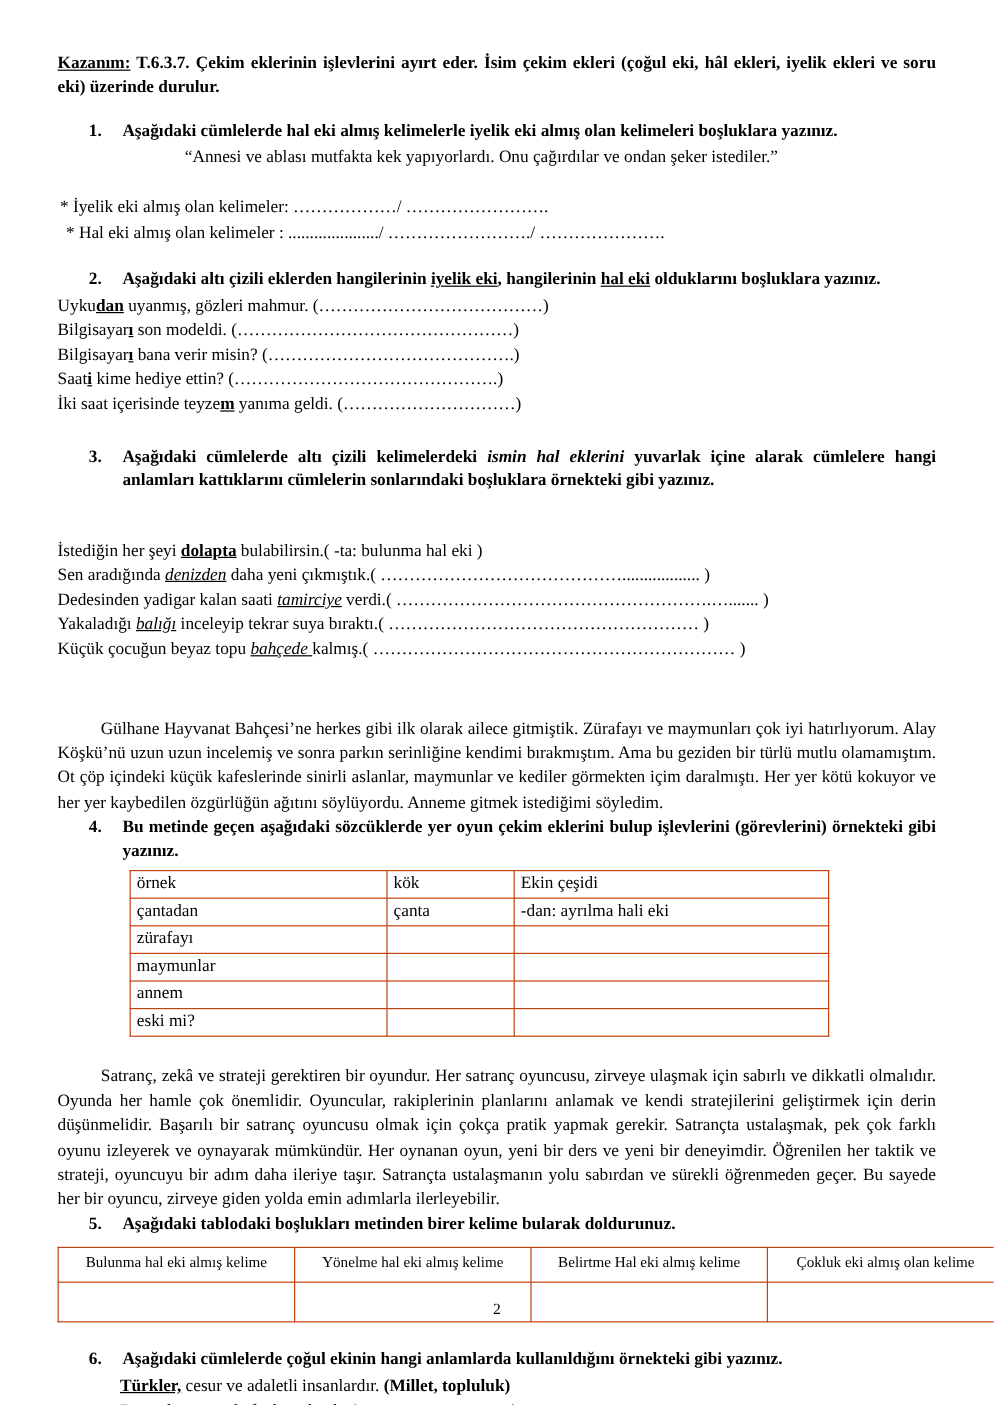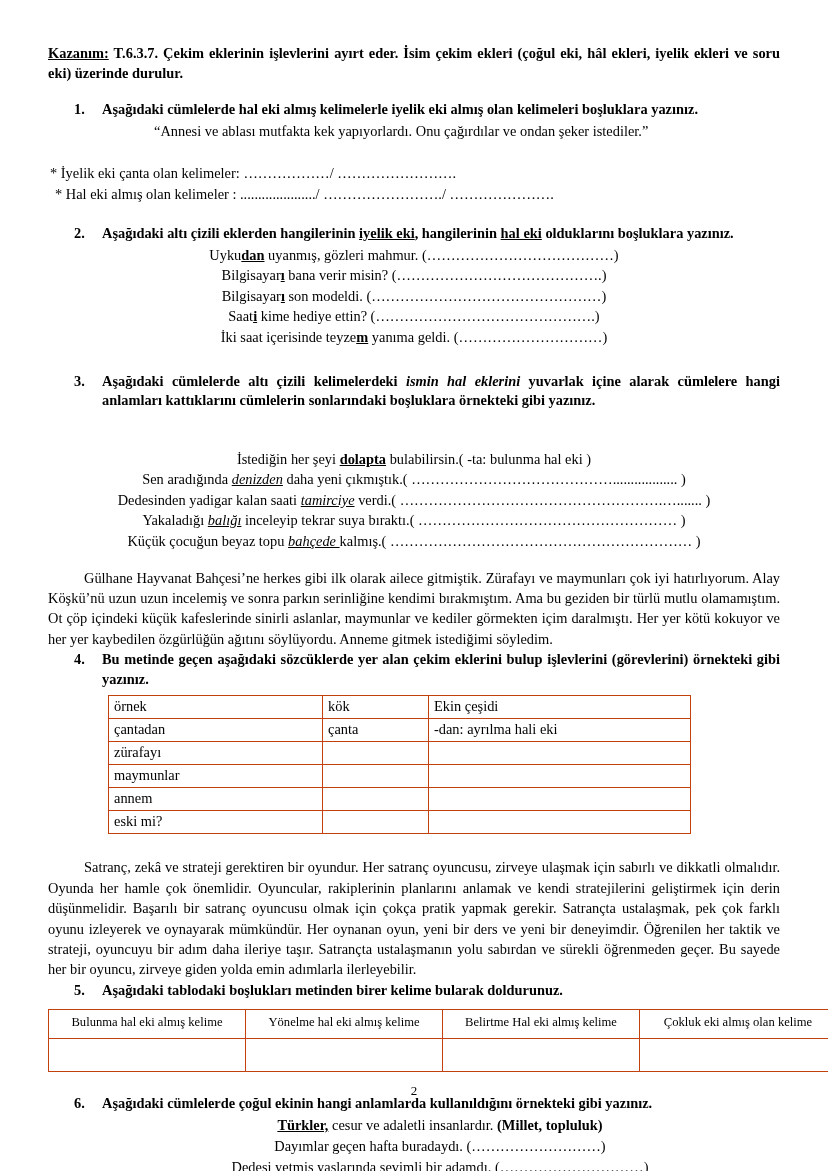--- a/index.html
+++ b/index.html
@@ -77,37 +77,36 @@
   .q3head { margin: 24px 0 0 0; padding-left: 26px; }
   .q4head { margin: 1px 0 0 0; padding-left: 26px; }
   .q5head { margin: 1px 0 0 0; padding-left: 26px; }
   .q6head { margin: 0 0 0 0; padding-left: 26px; }
 
   .sent {
     font-size: 14.4px;
     line-height: 1.43;
     margin: 0;
     white-space: nowrap;
-    text-align: center;
   }
   .sent .bu { font-weight: bold; text-decoration: underline; }
   .sent .iu { font-style: italic; text-decoration: underline; }
   .sent .b  { font-weight: bold; }
 
   .q2list { margin-top: 1px; }
   .q3list { margin-top: 38px; }
 
   .para {
     font-size: 14.4px;
     line-height: 1.42;
     text-align: justify;
     text-indent: 36px;
     margin: 0;
   }
-  .para-gulhane { margin-top: 16px; }
+  .para-gulhane { margin-top: 46px; }
   .para-satranc { margin-top: 23px; }
 
   
   table {
     border-collapse: collapse;
     font-size: 14.4px;
     table-layout: fixed;
   }
   table td {
     border: 1px solid #c2410c;
@@ -150,53 +149,53 @@
 <div class="page">
   <div class="content">
 
     <p class="kazanim"><span class="u">Kazanım:</span><span> T.6.3.7. Çekim eklerinin işlevlerini ayırt eder. İsim çekim ekleri (çoğul eki, hâl ekleri, iyelik ekleri ve soru eki) üzerinde durulur.</span></p>
 
     <div class="qhead q1head">
       <span class="num">1.</span>
       <span class="qtext">Aşağıdaki cümlelerde hal eki almış kelimelerle iyelik eki almış olan kelimeleri boşluklara yazınız.</span>
     </div>
     <p class="quote">“Annesi ve ablası mutfakta kek yapıyorlardı. Onu çağırdılar ve ondan şeker istediler.”</p>
-    <p class="fill-line indent1">* İyelik eki çanta olan kelimeler: ………………/ …………………….</p>
+    <p class="fill-line indent1">* İyelik eki almış olan kelimeler: ………………/ …………………….</p>
     <p class="fill-line indent2"> * Hal eki almış olan kelimeler : ...................../ ……………………./ ………………….</p>
 
     <div class="qhead q2head">
       <span class="num">2.</span>
       <span class="qtext">
         <span>Aşağıdaki altı çizili eklerden hangilerinin </span><span class="u">iyelik eki</span><span>, hangilerinin </span><span class="u">hal eki</span><span> olduklarını boşluklara yazınız.</span>
       </span>
     </div>
     <div class="q2list">
       <p class="sent"><span>Uyku</span><span class="bu">dan</span><span> uyanmış, gözleri mahmur. (…………………………………)</span></p>
+      <p class="sent"><span>Bilgisayar</span><span class="bu">ı</span><span> son modeldi. (…………………………………………)</span></p>
       <p class="sent"><span>Bilgisayar</span><span class="bu">ı</span><span> bana verir misin? (…………………………………….)</span></p>
-      <p class="sent"><span>Bilgisayar</span><span class="bu">ı</span><span> son modeldi. (…………………………………………)</span></p>
       <p class="sent"><span>Saat</span><span class="bu">i</span><span> kime hediye ettin? (……………………………………….)</span></p>
       <p class="sent"><span>İki saat içerisinde teyze</span><span class="bu">m</span><span> yanıma geldi. (…………………………)</span></p>
     </div>
 
     <div class="qhead q3head">
       <span class="num">3.</span>
       <span class="qtext"><span>Aşağıdaki cümlelerde altı çizili kelimelerdeki </span><span class="i">ismin hal eklerini</span><span> yuvarlak içine alarak cümlelere hangi anlamları kattıklarını cümlelerin sonlarındaki boşluklara örnekteki gibi yazınız.</span></span>
     </div>
     <div class="q3list">
       <p class="sent"><span>İstediğin her şeyi </span><span class="bu">dolapta</span><span> bulabilirsin.( -ta: bulunma hal eki )</span></p>
       <p class="sent"><span>Sen aradığında </span><span class="iu">denizden</span><span> daha yeni çıkmıştık.( …………………………………….................. )</span></p>
       <p class="sent"><span>Dedesinden yadigar kalan saati </span><span class="iu">tamirciye</span><span> verdi.( ……………………………………………….…....... )</span></p>
       <p class="sent"><span>Yakaladığı </span><span class="iu">balığı</span><span> inceleyip tekrar suya bıraktı.( ……………………………………………… )</span></p>
       <p class="sent"><span>Küçük çocuğun beyaz topu </span><span class="iu">bahçede </span><span>kalmış.( ……………………………………………………… )</span></p>
     </div>
 
     <p class="para para-gulhane">Gülhane Hayvanat Bahçesi’ne herkes gibi ilk olarak ailece gitmiştik. Zürafayı ve maymunları çok iyi hatırlıyorum. Alay Köşkü’nü uzun uzun incelemiş ve sonra parkın serinliğine kendimi bırakmıştım. Ama bu geziden bir türlü mutlu olamamıştım. Ot çöp içindeki küçük kafeslerinde sinirli aslanlar, maymunlar ve kediler görmekten içim daralmıştı. Her yer kötü kokuyor ve her yer kaybedilen özgürlüğün ağıtını söylüyordu. Anneme gitmek istediğimi söyledim.</p>
     <div class="qhead q4head">
       <span class="num">4.</span>
-      <span class="qtext">Bu metinde geçen aşağıdaki sözcüklerde yer alan çekim eklerini bulup işlevlerini (görevlerini) örnekteki gibi yazınız.</span>
+      <span class="qtext">Bu metinde geçen aşağıdaki sözcüklerde yer oyun çekim eklerini bulup işlevlerini (görevlerini) örnekteki gibi yazınız.</span>
     </div>
 
     <table class="tbl4">
       <colgroup>
           <col class="c1">
           <col class="c2">
           <col class="c3">
         </colgroup>
       <tbody>
         <tr>

